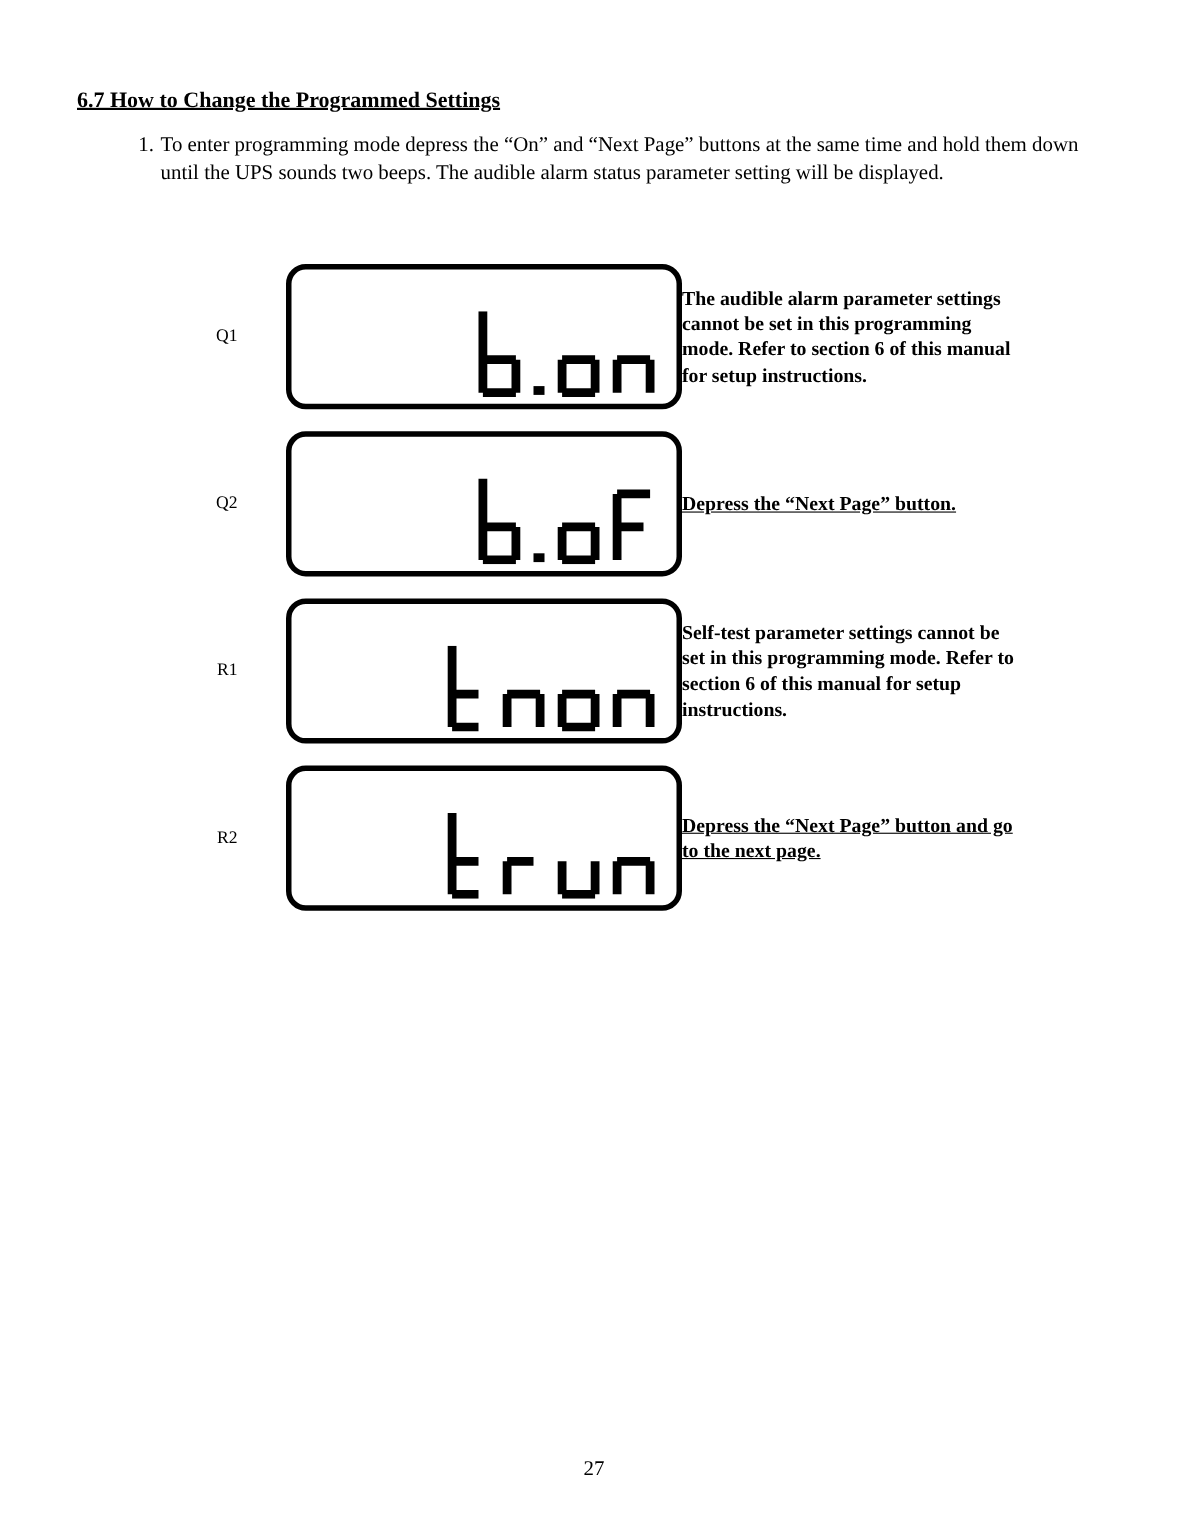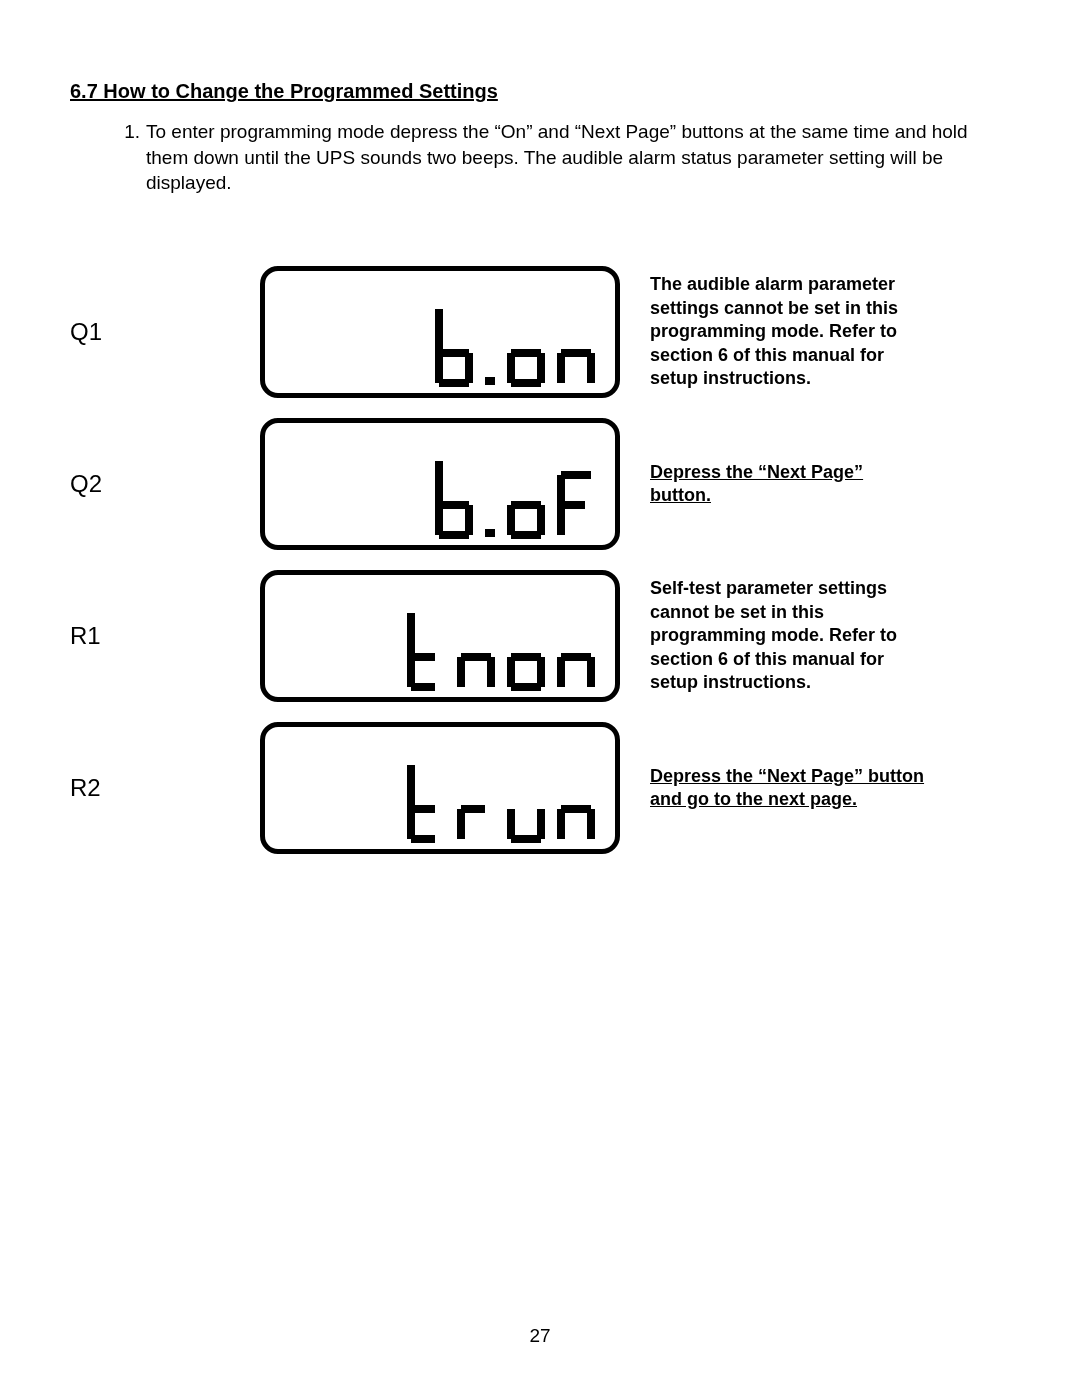--- a/index.html
+++ b/index.html
@@ -8,20 +8,21 @@
       background: #ffffff;
       font-family: Arial, Helvetica, sans-serif;
       color: #000000;
     }
     .page {
       box-sizing: border-box;
       width: 1080px;
       min-height: 1397px;
       padding: 80px 70px 40px 70px;
       position: relative;
+      font-family: Liberation Serif, serif;
     }
     .section-heading {
       font-size: 20px;
       font-weight: bold;
       text-decoration: underline;
       margin: 0 0 10px 0;
     }
     .note {
       font-size: 20px;
       font-weight: bold;
@@ -60,23 +61,23 @@
       gap: 20px;
     }
     .lcd-row {
       display: flex;
       flex-direction: row;
       align-items: center;
     }
     .lcd-label {
       width: 190px;
       flex: 0 0 auto;
-      text-align: left;
-      padding-right: 22px;
-      font-size: 24px;
+      text-align: right;
+      padding-right: 44px;
+      font-size: 16px;
       box-sizing: border-box;
     }
     .lcd-frame {
       width: 360px;
       height: 132px;
       border: 5px solid #000;
       border-radius: 18px;
       position: relative;
       box-sizing: border-box;
       display: flex;
@@ -87,21 +88,20 @@
     }
     .lcd-glyph-row {
       display: flex;
       flex-direction: row;
       align-items: flex-end;
       gap: 8px;
     }
     .lcd-caption {
       flex: 0 0 auto;
       width: 306px;
-      padding-left: 30px;
       font-size: 18px;
       font-weight: bold;
       line-height: 1.3;
       box-sizing: border-box;
     }
     .lcd-caption.underlined {
       text-decoration: underline;
     }
     .page-number {
       position: absolute;

